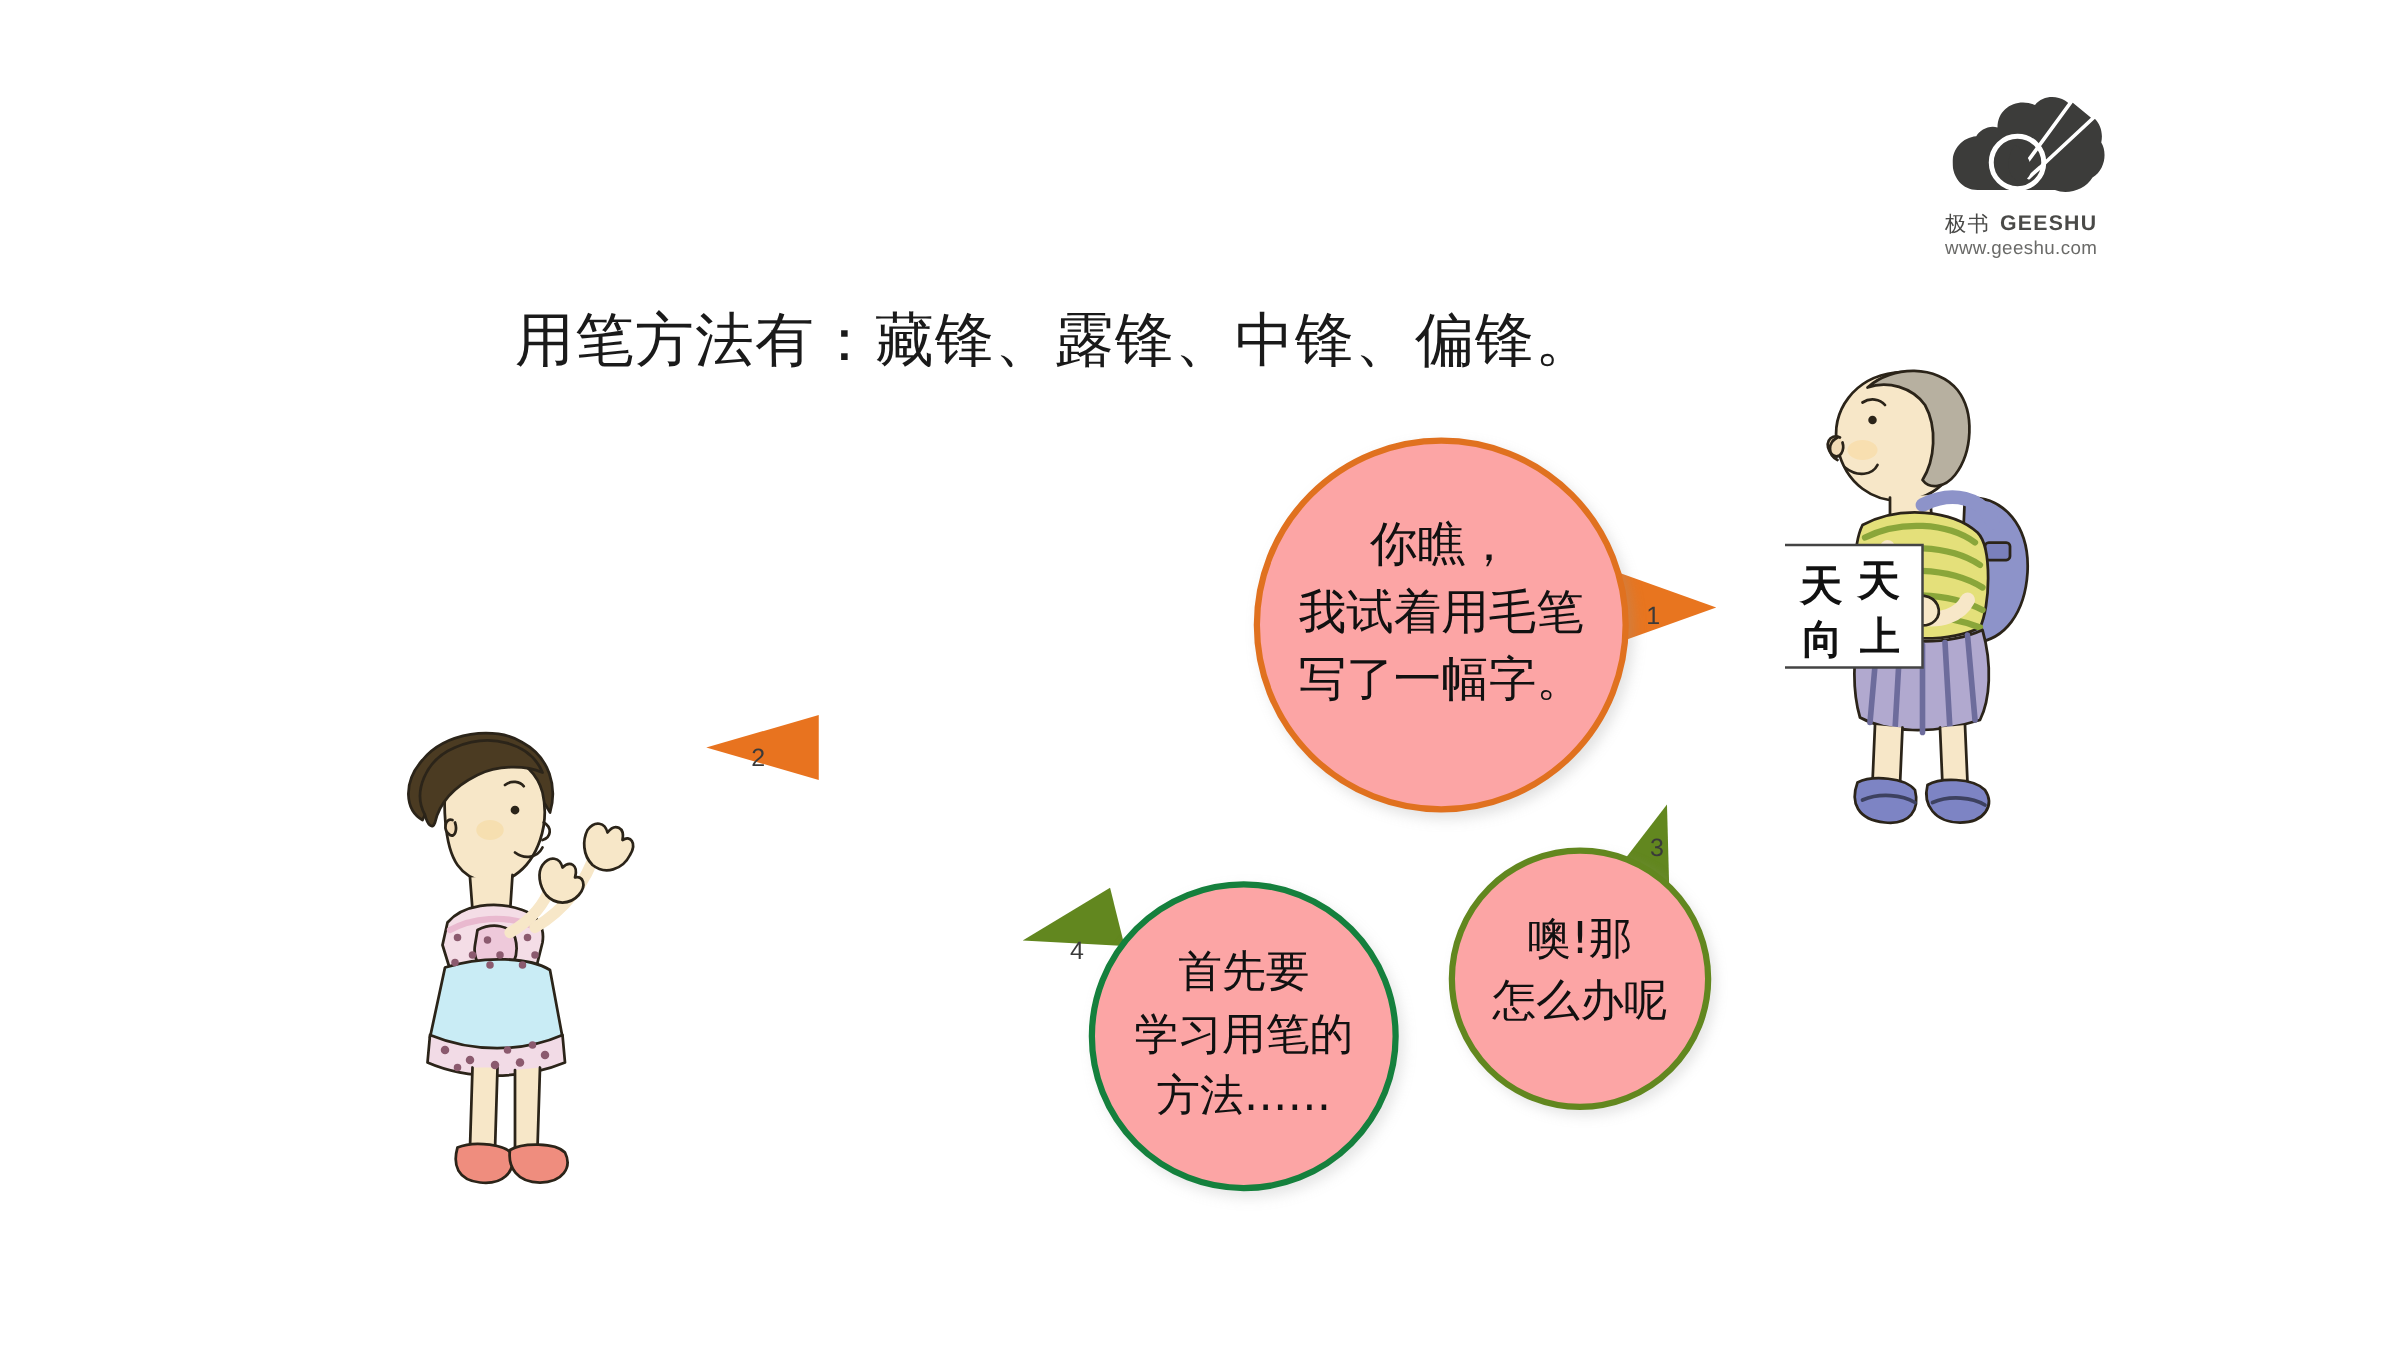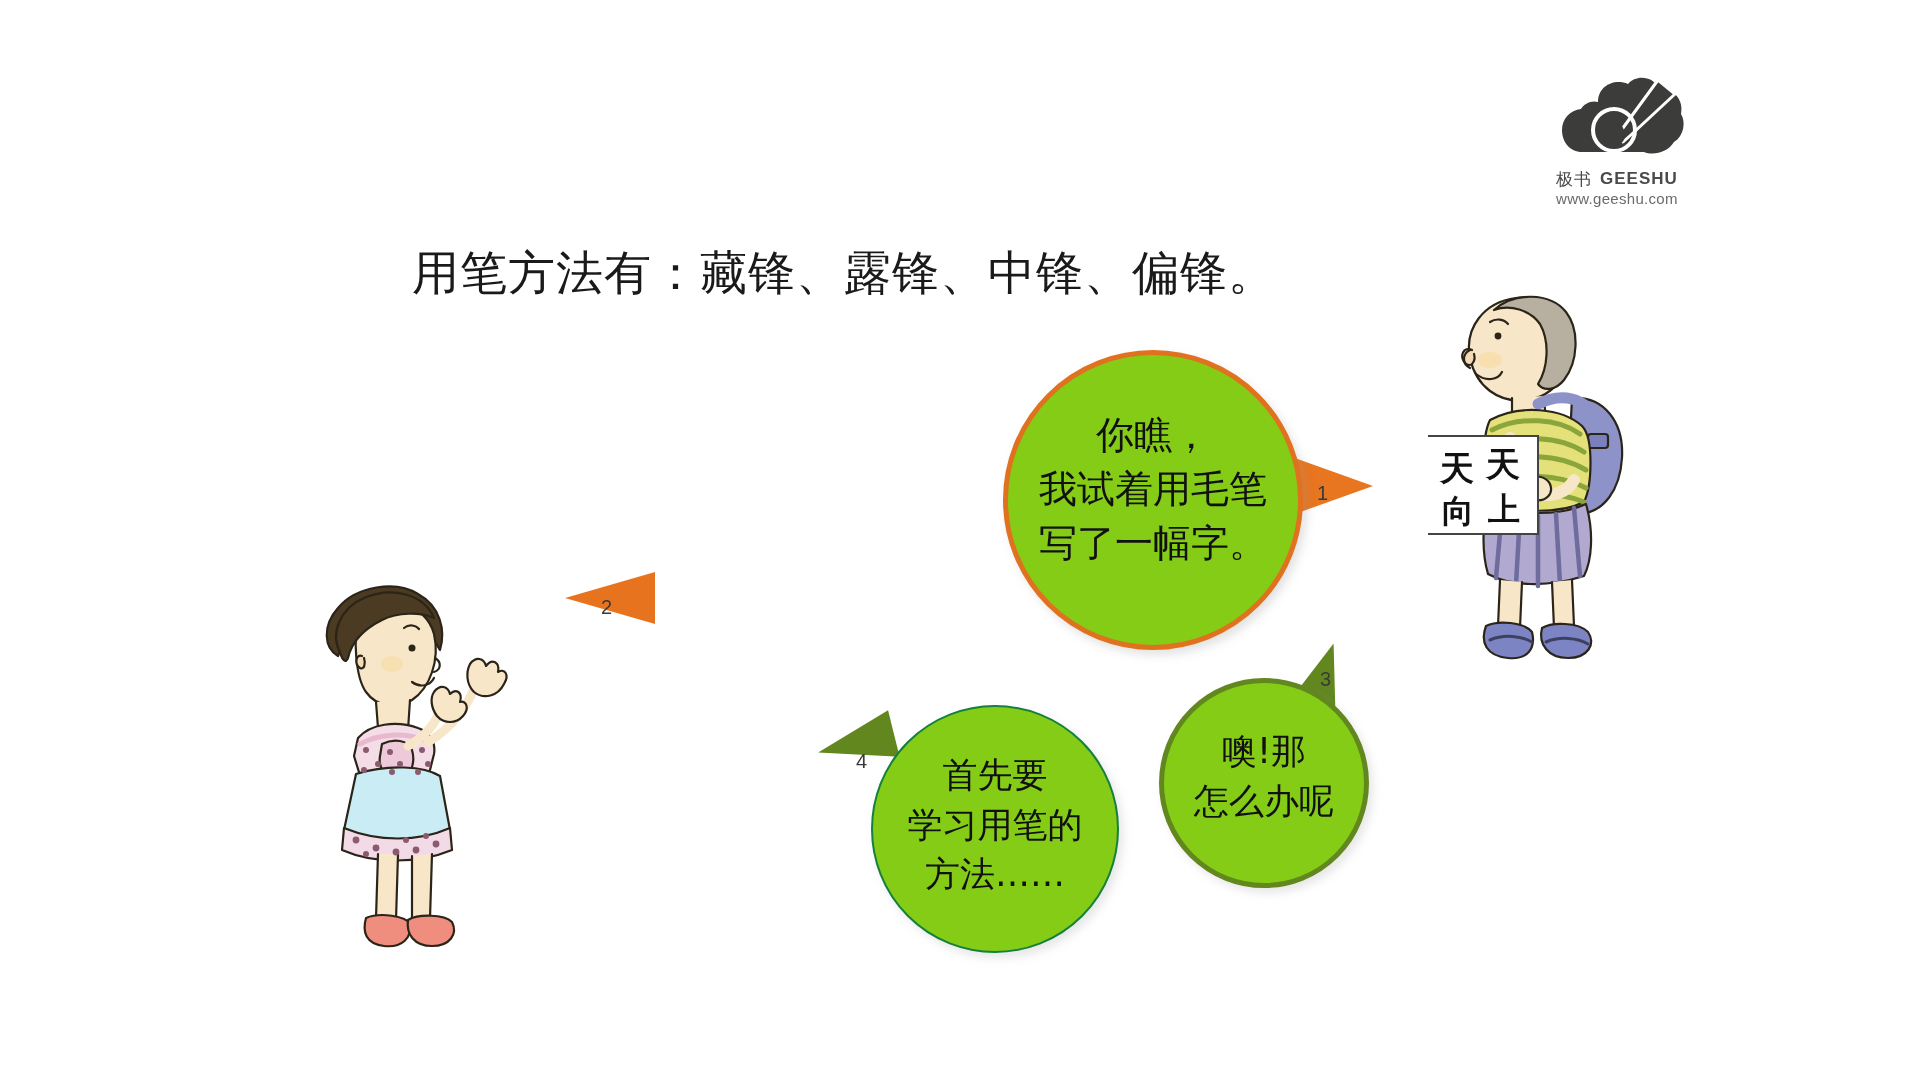--- a/index.html
+++ b/index.html
@@ -93,21 +93,21 @@
     font-size: 15px;
     color: #6a6a68;
     letter-spacing: 0.3px;
     white-space: nowrap;
   }
 
   
   .bubble {
     position: absolute;
     border-radius: 50%;
-    background: #84cc16;
+    background: #fca5a5;
     box-sizing: border-box;
   }
   .bubble .btext {
     position: absolute;
     left: 0;
     right: 0;
     font-family: "DejaVu Sans", "Liberation Sans", sans-serif;
     color: #111111;
     text-align: center;
     line-height: 1.42;
@@ -175,21 +175,21 @@
     border-right: 22px solid transparent;
     border-bottom: 62px solid #62871F;
     transform: rotate(18deg);
     z-index: 4;
   }
   #num3 { left: 1320px; top: 668px; }
 
   
   #bubble4 {
     left: 871px; top: 705px; width: 248px; height: 248px;
-    border: 2px solid #15803d;
+    border: 5px solid #15803d;
     box-shadow: 4px 5px 10px rgba(160,160,160,0.26);
     z-index: 5;
   }
   #bubble4 .btext { top: 44px; font-size: 35px; }
   #tail4 {
     left: 817px; top: 719px;
     border-top: 24px solid transparent;
     border-bottom: 24px solid transparent;
     border-right: 78px solid #62871F;
     transform: rotate(-14deg);

